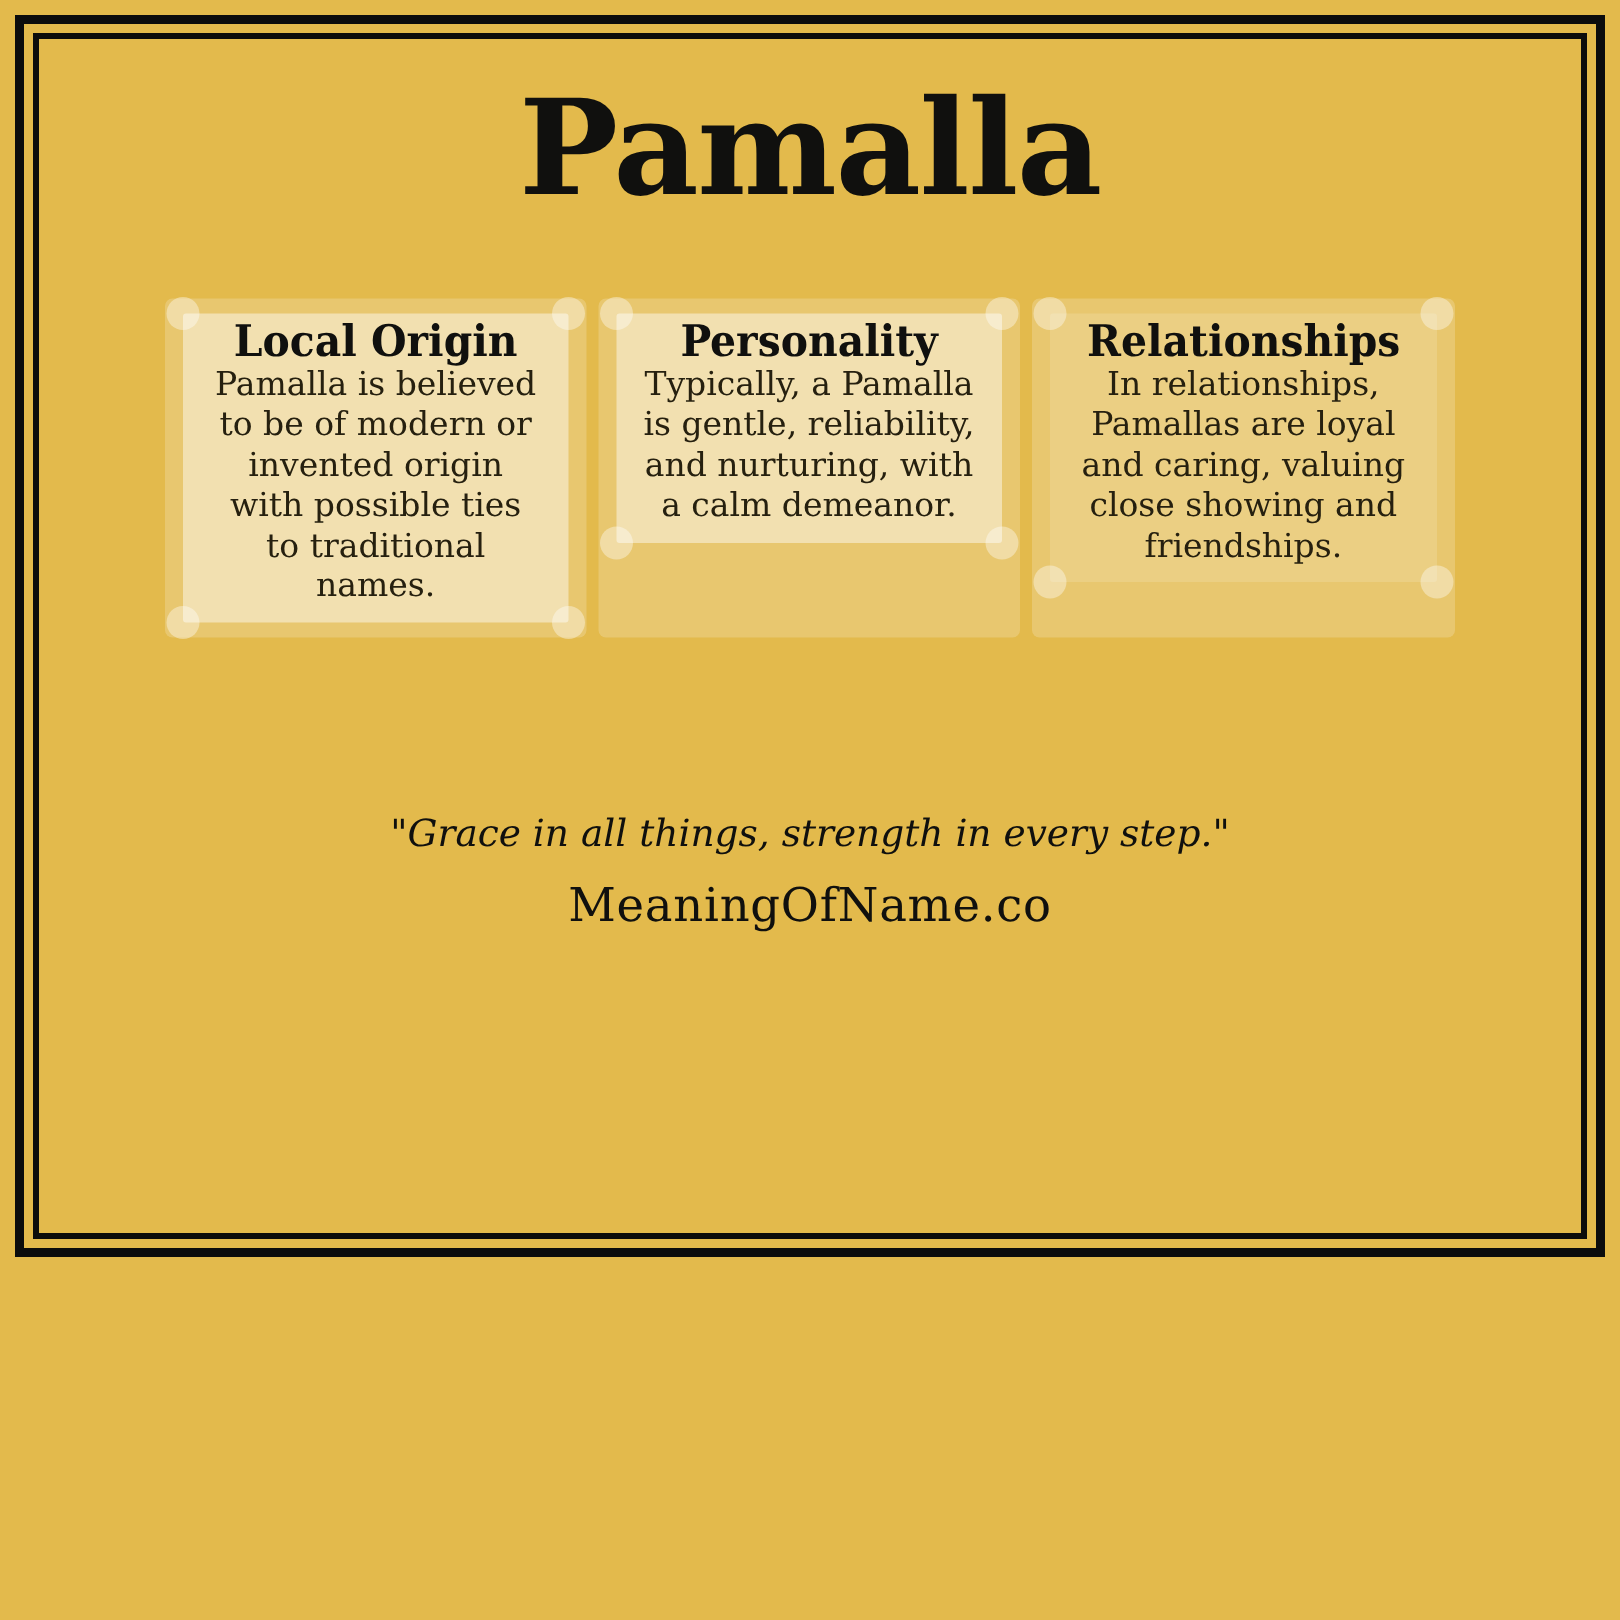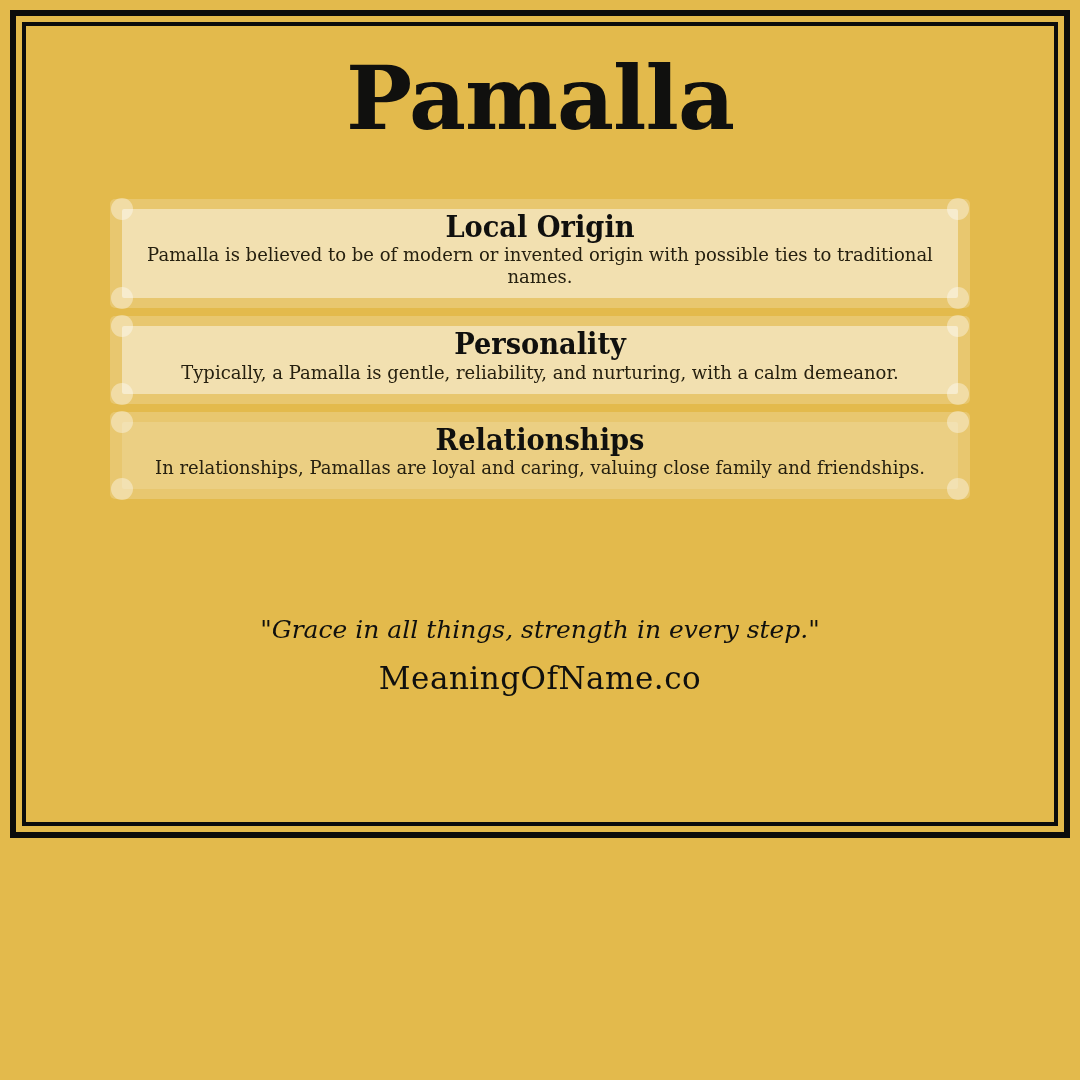--- a/index.html
+++ b/index.html
@@ -42,21 +42,21 @@
     line-height: 1.1;
     font-weight: bold;
     color: var(--heading-text, #10100e);
     text-align: center;
     letter-spacing: -1px;
   }
   .cards {
     width: 860px;
     margin-top: 52px;
     display: flex;
-    flex-direction: column;
+    flex-direction: row;
     gap: 8px;
   }
   .card {
     position: relative;
     border-radius: 5px;
     background: rgba(255, 255, 255, 0.20);
     padding: 10px 12px;
     box-sizing: border-box;
   }
   .card-inner {
@@ -73,21 +73,21 @@
     line-height: 1.05;
     font-weight: bold;
     color: var(--heading-text, #10100e);
     transform: scaleX(0.94);
     transform-origin: 50% 50%;
     white-space: nowrap;
   }
   .card-body {
     margin: 2px auto 0 auto;
     max-width: 800px;
-    font-size: 18px;
+    font-size: 22px;
     line-height: 1.22;
     color: var(--body-text, #26200f);
   }
   .dot {
     position: absolute;
     width: 22px;
     height: 22px;
     border-radius: 50%;
     background: rgba(255, 255, 255, 0.38);
   }
@@ -148,21 +148,21 @@
         </div>
       </section>
 
       <section class="card dark">
         <div class="card-inner">
           <span class="dot tl"></span>
           <span class="dot tr"></span>
           <span class="dot bl"></span>
           <span class="dot br"></span>
           <h2 class="card-heading">Relationships</h2>
-          <p class="card-body">In relationships, Pamallas are loyal and caring, valuing close family and friendships.</p>
+          <p class="card-body">In relationships, Pamallas are loyal and caring, valuing close showing and friendships.</p>
         </div>
       </section>
 
     </div>
 
     <p class="quote">"Grace in all things, strength in every step."</p>
     <p class="brand">MeaningOfName.co</p>
   </div>
 </div>
 

